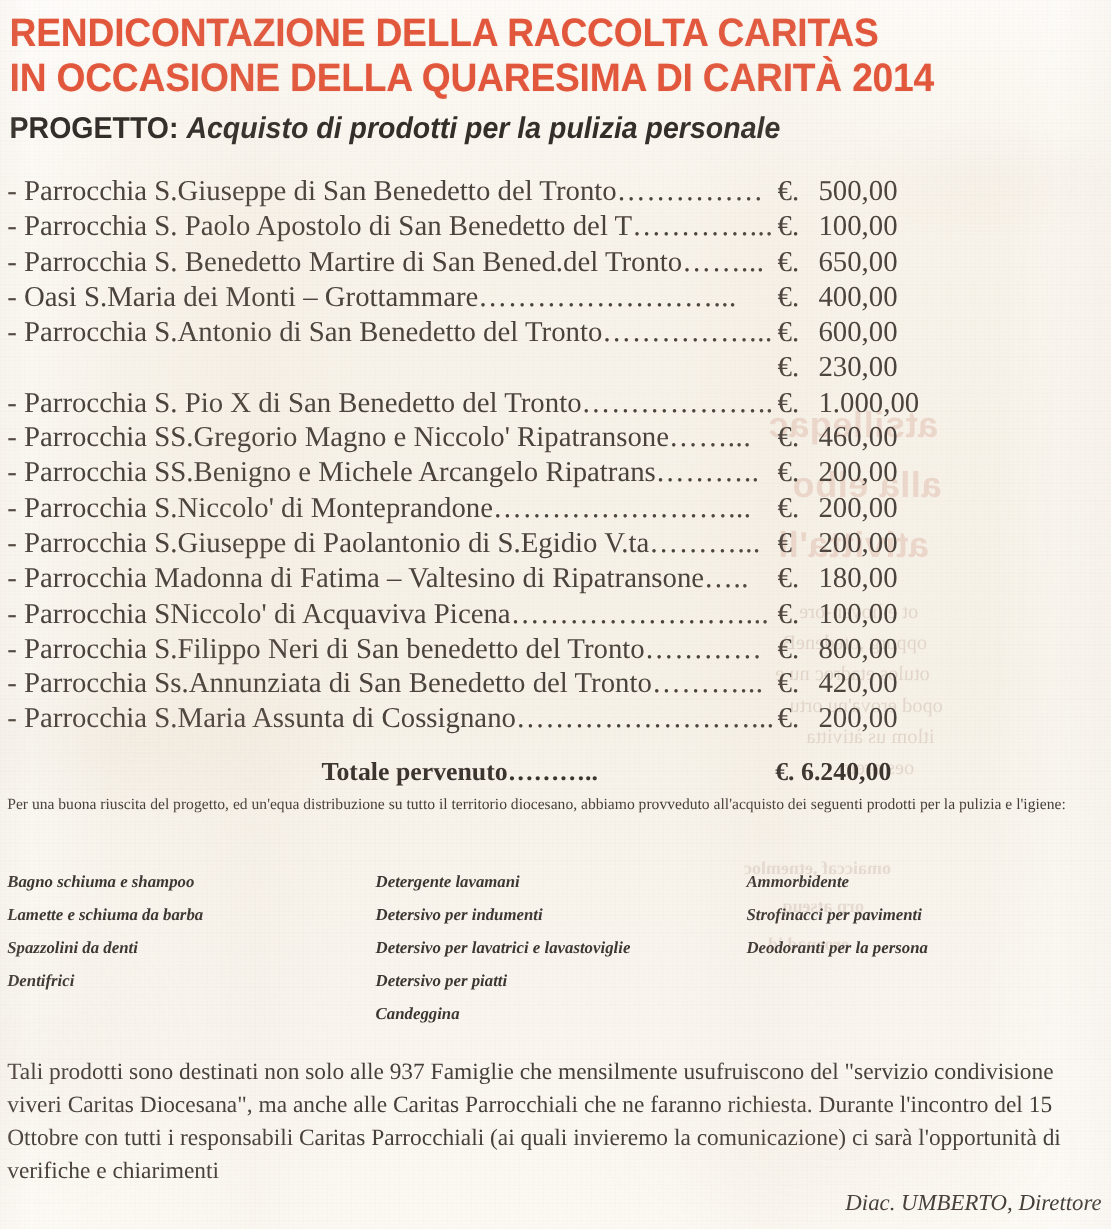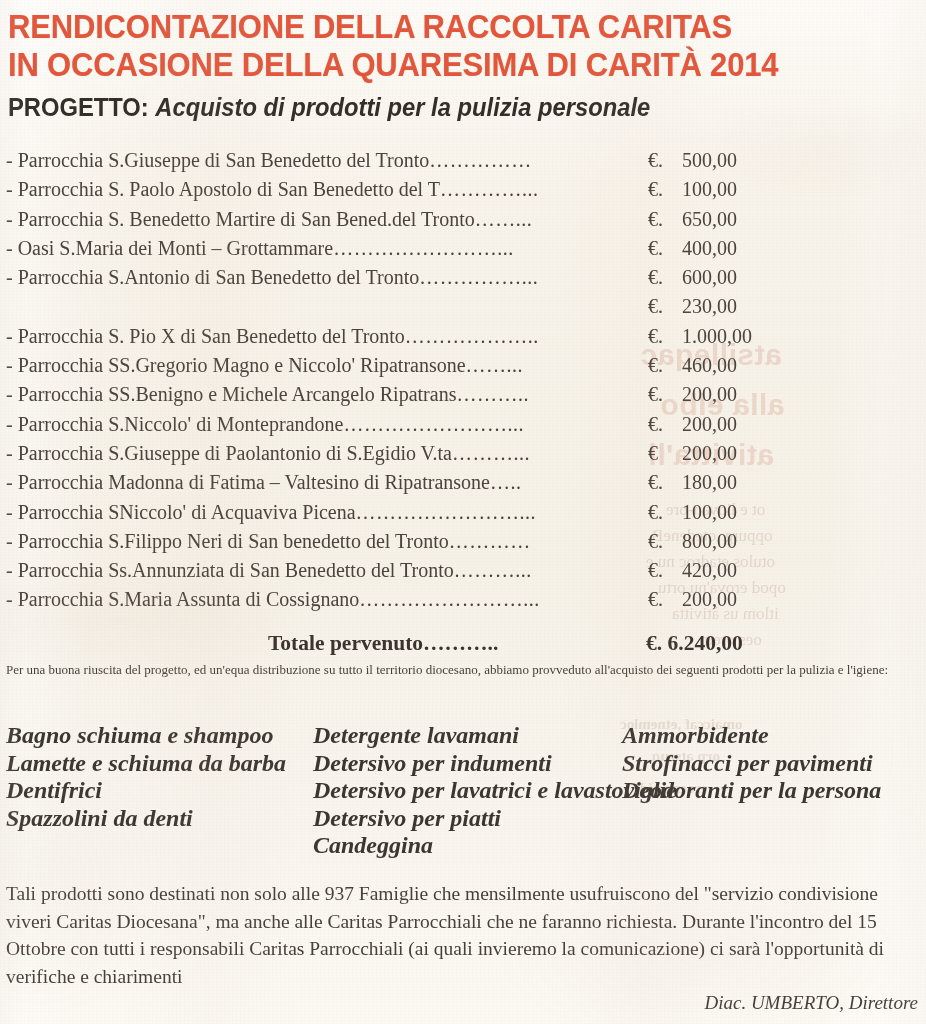--- a/index.html
+++ b/index.html
@@ -118,21 +118,21 @@
   #list {
     position: absolute;
     left: 6px;
     top: 146px;
     width: 790px;
   }
   .row {
     position: relative;
     height: 29.3px;
     line-height: 29.3px;
-    font-size: 20px;
+    font-size: 24px;
     color: #4a423c;
     white-space: nowrap;
     text-decoration: underline;
   }
   .row .desc {
     position: absolute;
     left: 0;
     top: 0;
     max-width: 640px;
     overflow: hidden;
@@ -190,21 +190,21 @@
     height: 140px;
   }
   .prod-col {
     position: absolute;
     top: 0;
   }
   .prod-col.c1 { left: 0px; }
   .prod-col.c2 { left: 307px; }
   .prod-col.c3 { left: 616px; }
   .prod-item {
-    font-size: 24px;
+    font-size: 14px;
     line-height: 27.5px;
     font-weight: bold;
     font-style: italic;
     color: #3c3631;
     white-space: nowrap;
   }
 
   
   #closing {
     position: absolute;
@@ -346,22 +346,22 @@
       <span class="t-label">Totale pervenuto………..</span>
       <span class="t-amount">€. 6.240,00</span>
     </div>
 
     <div id="intro">Per una buona riuscita del progetto, ed un'equa distribuzione su tutto il territorio diocesano, abbiamo provveduto all'acquisto dei seguenti prodotti per la pulizia e l'igiene:</div>
 
     <div id="products">
       <div class="prod-col c1">
           <div class="prod-item">Bagno schiuma e shampoo</div>
           <div class="prod-item">Lamette e schiuma da barba</div>
+          <div class="prod-item">Spazzolini da denti</div>
           <div class="prod-item">Dentifrici</div>
-          <div class="prod-item">Spazzolini da denti</div>
         </div>
       <div class="prod-col c2">
           <div class="prod-item">Detergente lavamani</div>
           <div class="prod-item">Detersivo per indumenti</div>
           <div class="prod-item">Detersivo per lavatrici e lavastoviglie</div>
           <div class="prod-item">Detersivo per piatti</div>
           <div class="prod-item">Candeggina</div>
         </div>
       <div class="prod-col c3">
           <div class="prod-item">Ammorbidente</div>

